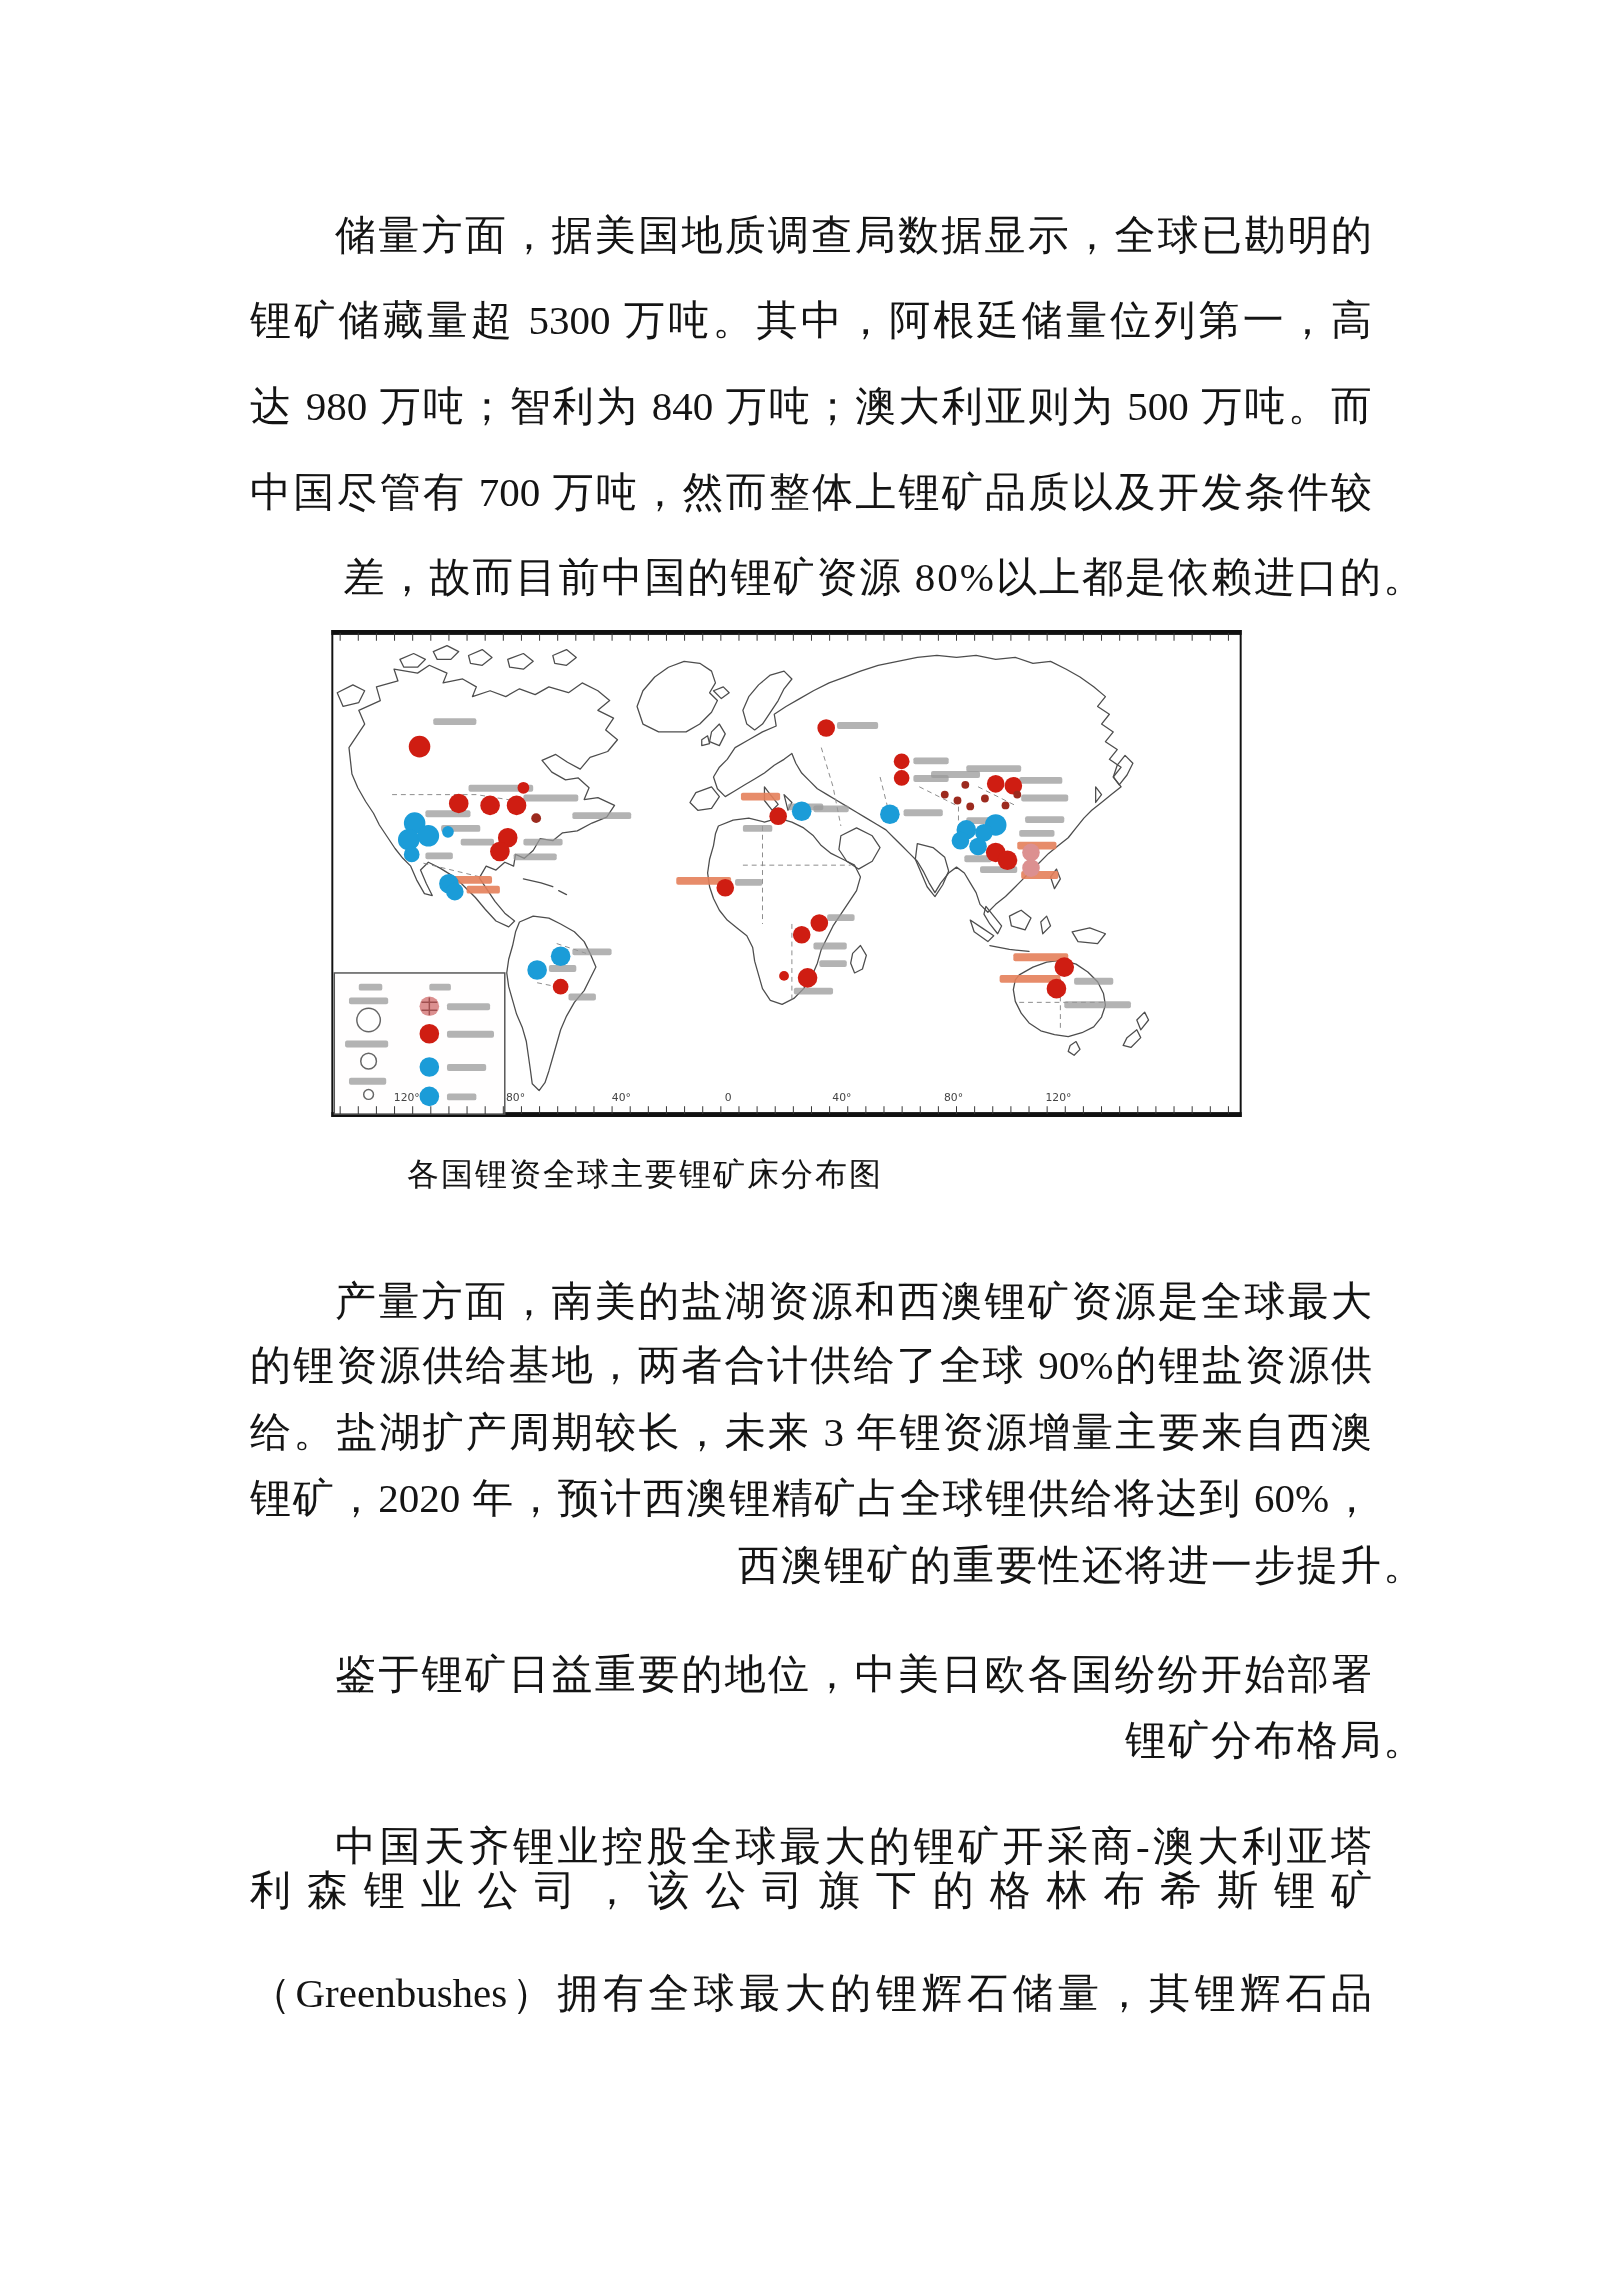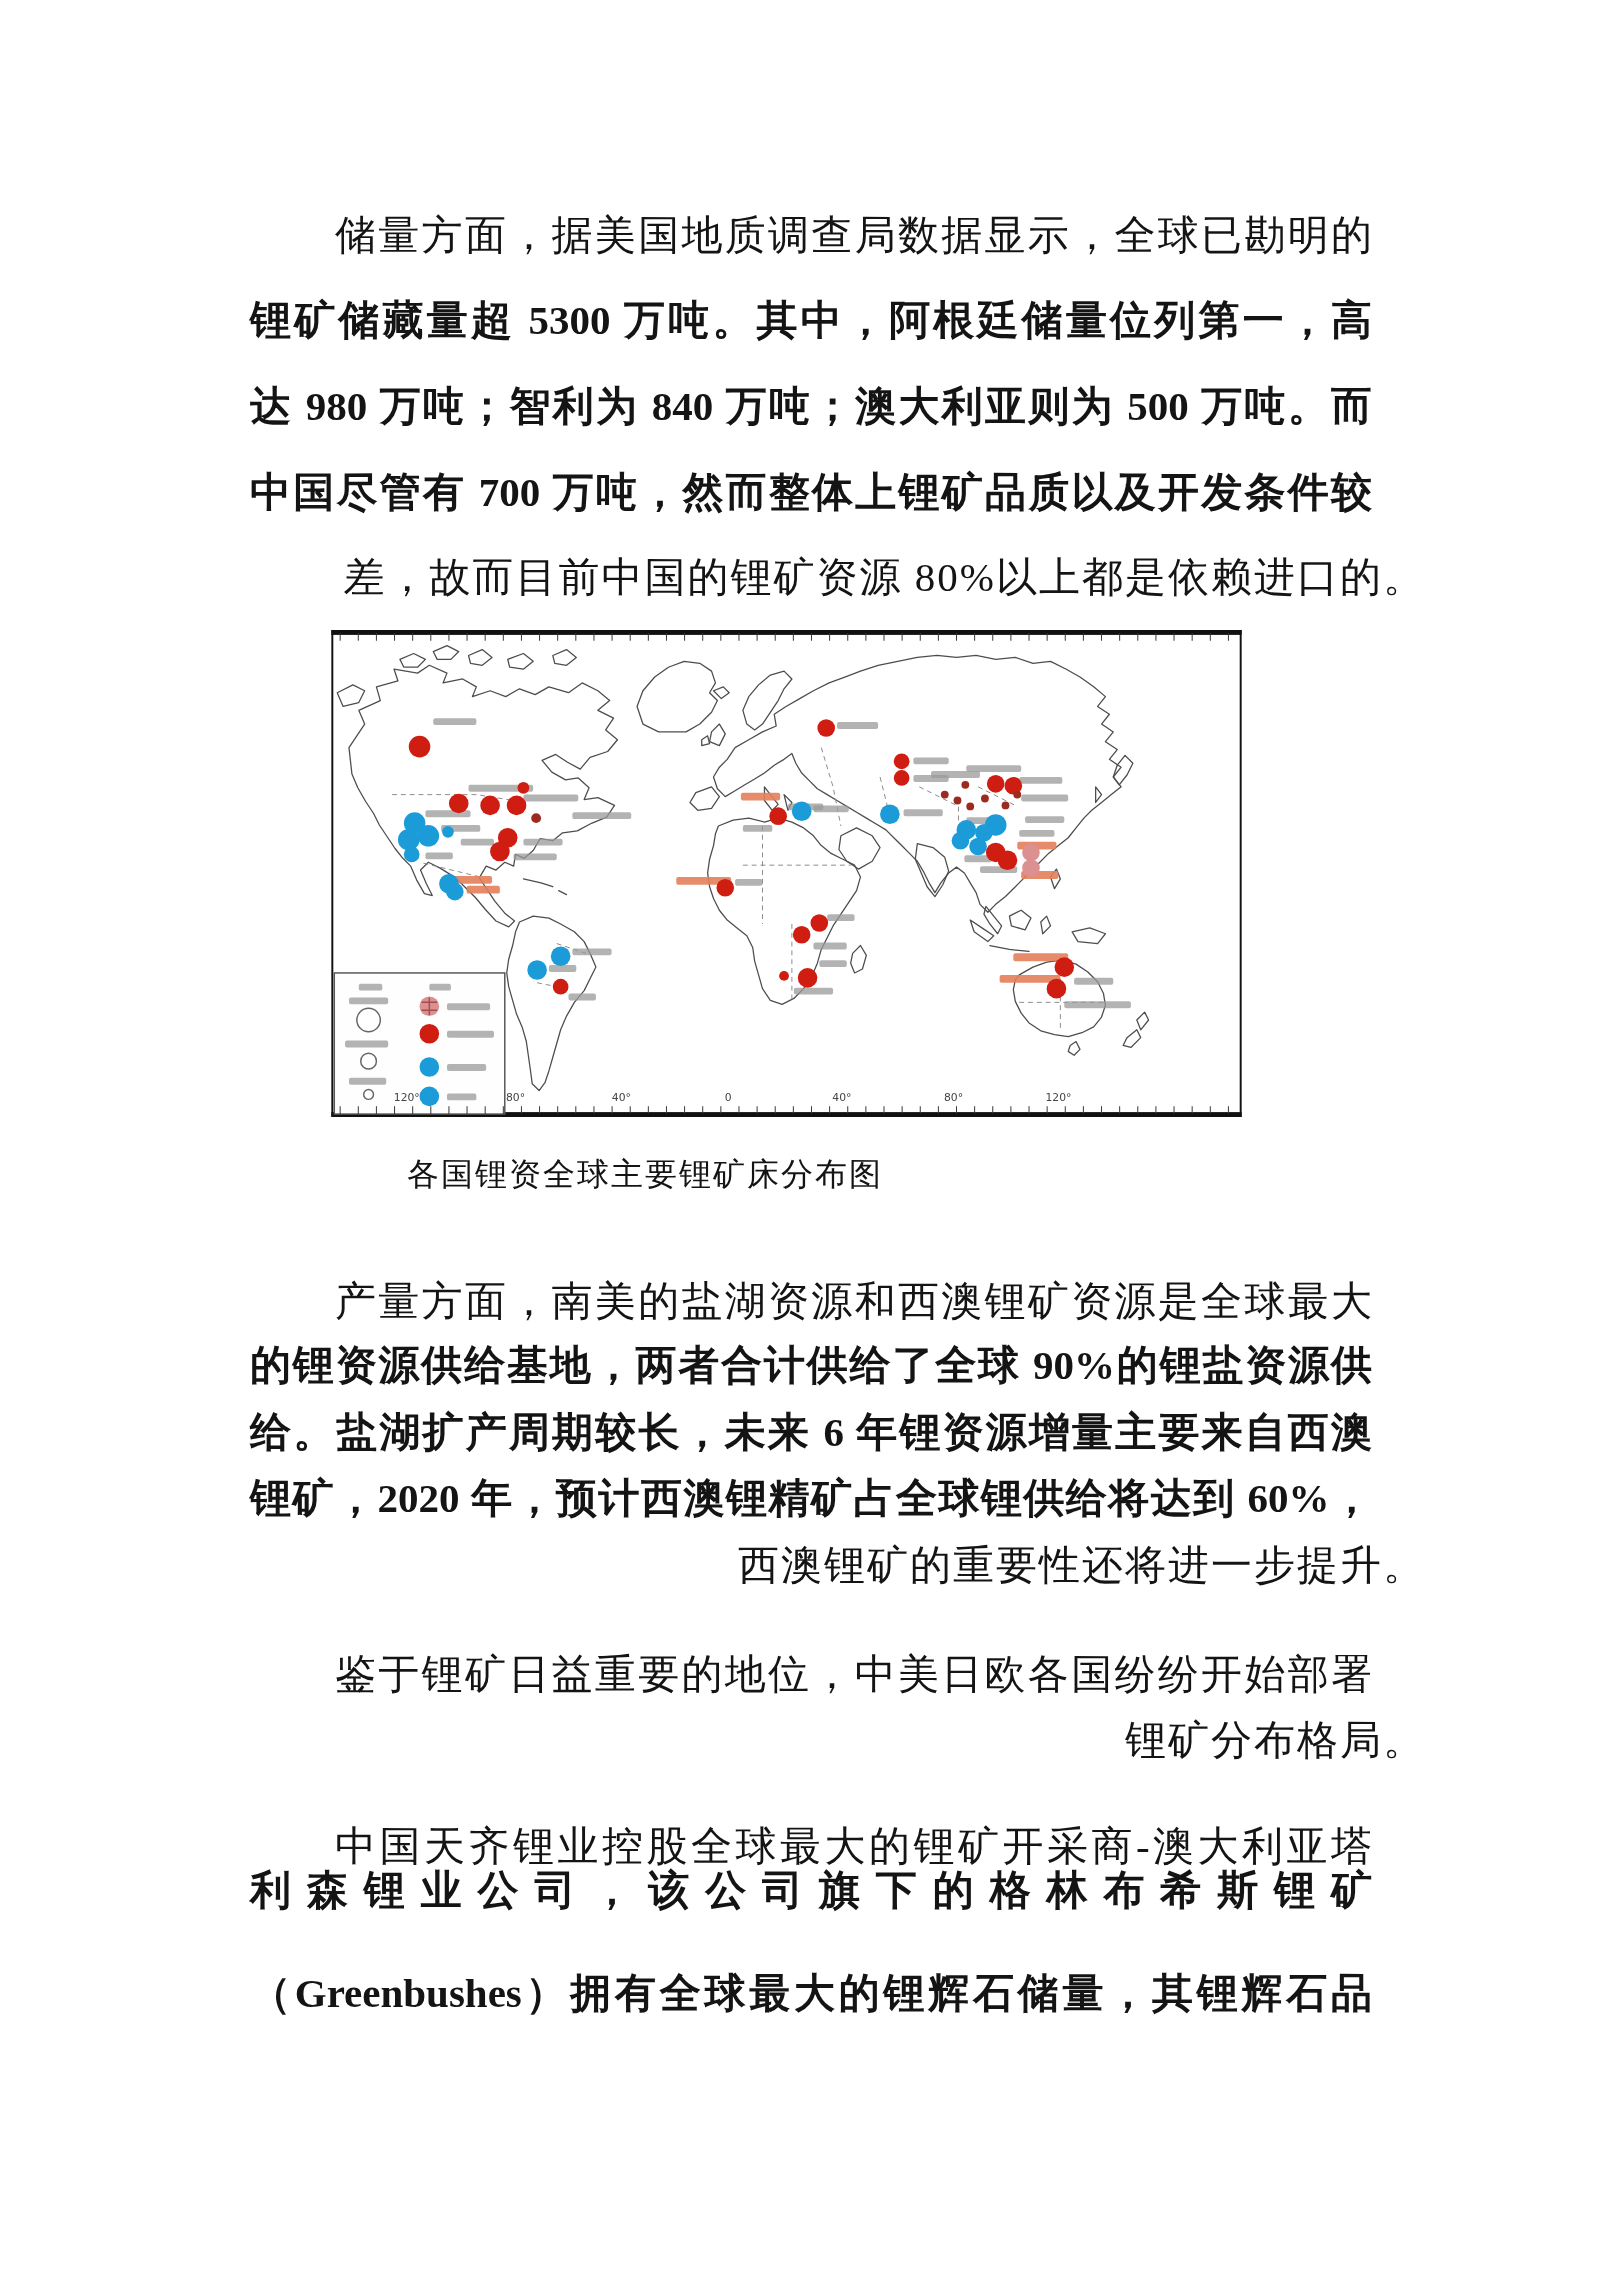--- a/index.html
+++ b/index.html
@@ -1,20 +1,20 @@
 <!DOCTYPE html>
 <html><head>
 <meta charset="utf-8">
 <style>
   html,body{margin:0;padding:0;background:#ffffff;}
   .page{position:relative;width:1620px;height:2292px;background:#ffffff;overflow:hidden;
         font-family:"Liberation Serif","DejaVu Serif",serif;color:#141414;}
   .line{position:absolute;font-size:41px;line-height:69px;height:69px;}
   .just{text-align:justify;text-align-last:justify;text-justify:inter-character;}
-  .l-full{left:250px;width:1122px;font-weight:bold;}
+  .l-full{left:250px;width:1122px;}
   .l-indent{left:335px;width:1037px;}
   .l-last{left:250px;width:1176px;letter-spacing:2px;text-align:right;}
   .fig-caption{position:absolute;top:1140px;left:407px;width:902px;height:69px;line-height:69px;
                text-align:left;font-size:32px;letter-spacing:2px;}
   .map-figure{position:absolute;left:331px;top:630px;width:802px;height:487px;}
   .map-figure svg{display:block;width:911px;height:487px;}
   .frame{fill:none;stroke:#111;stroke-width:2;}
   .bar{fill:#111;}
   .coast{fill:none;stroke:#4d4d4d;stroke-width:1.3;stroke-linejoin:round;stroke-linecap:round;}
   .border-dash{fill:none;stroke:#8a8a8a;stroke-width:1;stroke-dasharray:5 4;}
@@ -338,21 +338,21 @@
           <circle cx="714" cy="243" r="9" fill="#dc9090"></circle>
         </g>
     </svg>
   </div>
 
   <div class="fig-caption">各国锂资全球主要锂矿床分布图</div>
 
   <div>
     <div class="line just l-indent" style="top:1267px">产量方面，南美的盐湖资源和西澳锂矿资源是全球最大</div>
     <div class="line just l-full" style="top:1331px">的锂资源供给基地，两者合计供给了全球 90%的锂盐资源供</div>
-    <div class="line just l-full" style="top:1398px">给。盐湖扩产周期较长，未来 6 年锂资源增量主要来自西澳</div>
+    <div class="line just l-full" style="top:1398px">给。盐湖扩产周期较长，未来 3 年锂资源增量主要来自西澳</div>
     <div class="line just l-full" style="top:1464px">锂矿，2020 年，预计西澳锂精矿占全球锂供给将达到 60%，</div>
     <div class="line l-last" style="top:1531px">西澳锂矿的重要性还将进一步提升。</div>
   </div>
 
   <div>
     <div class="line just l-indent" style="top:1640px">鉴于锂矿日益重要的地位，中美日欧各国纷纷开始部署</div>
     <div class="line l-last" style="top:1706px">锂矿分布格局。</div>
   </div>
 
   <div>

